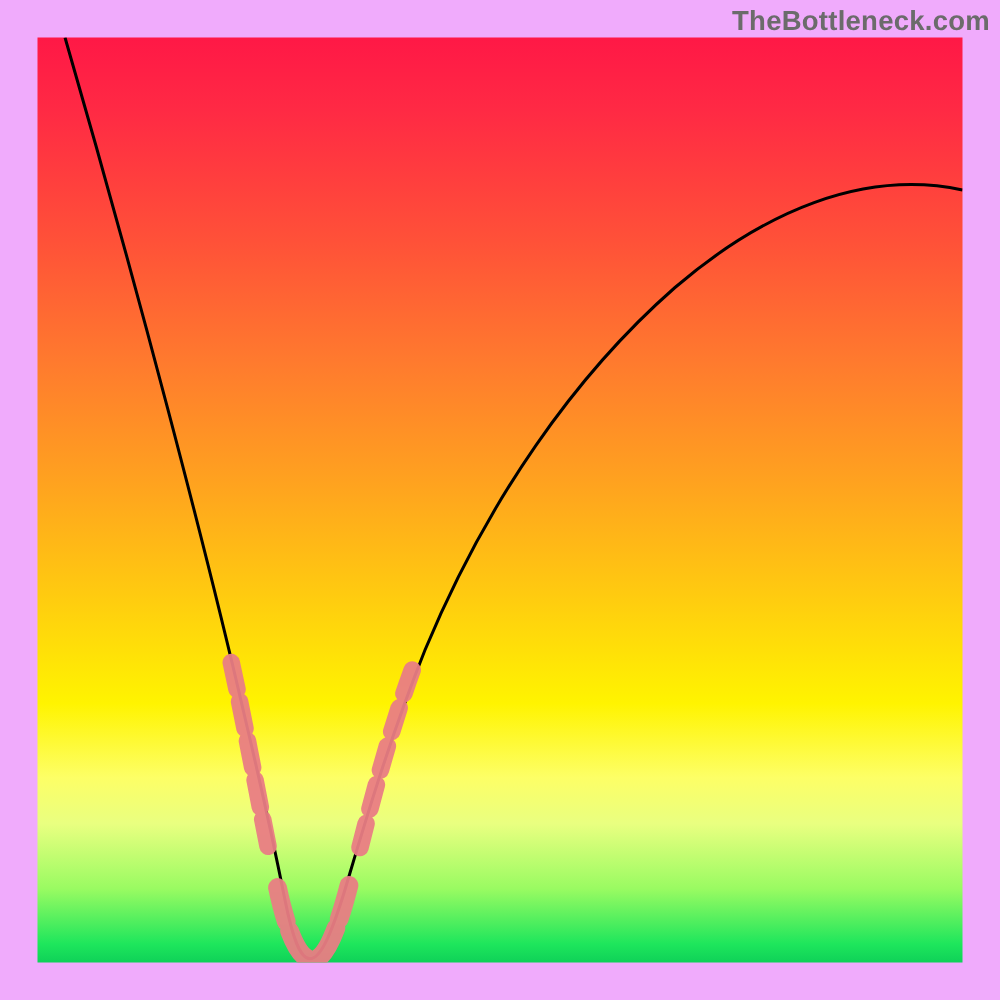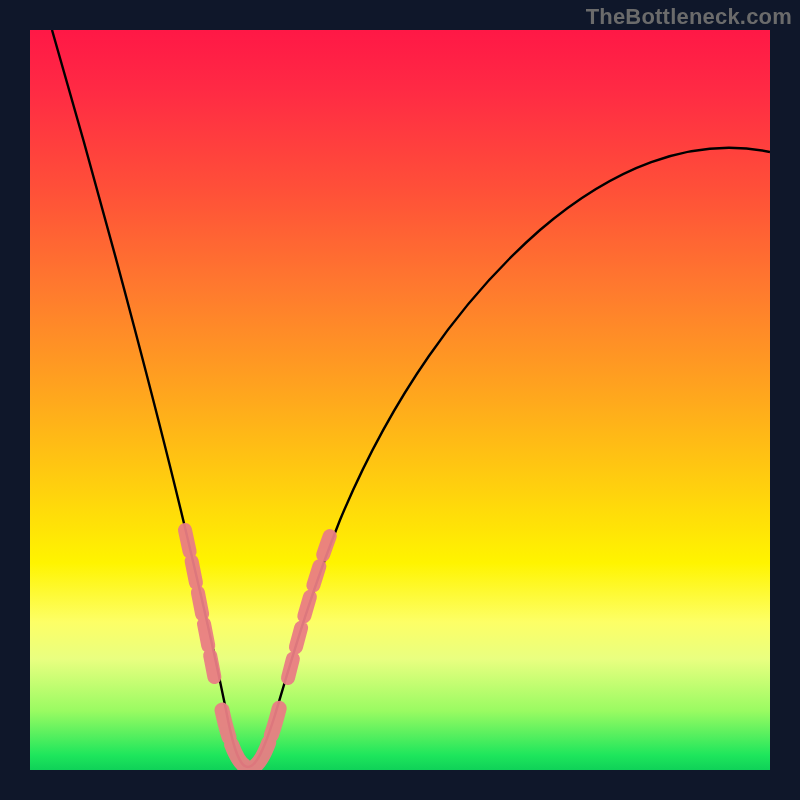--- a/index.html
+++ b/index.html
@@ -8,21 +8,21 @@
     width: 800px;
     height: 800px;
     overflow: hidden;
     background: #000;
     font-family: Arial, Helvetica, sans-serif;
   }
   .frame {
     position: relative;
     width: 800px;
     height: 800px;
-    background: #0f172a;
+    background: #f0abfc;
   }
   .plot {
     position: absolute;
     left: 30px;
     top: 30px;
     width: 740px;
     height: 740px;
     
     background: linear-gradient(
       to bottom,

